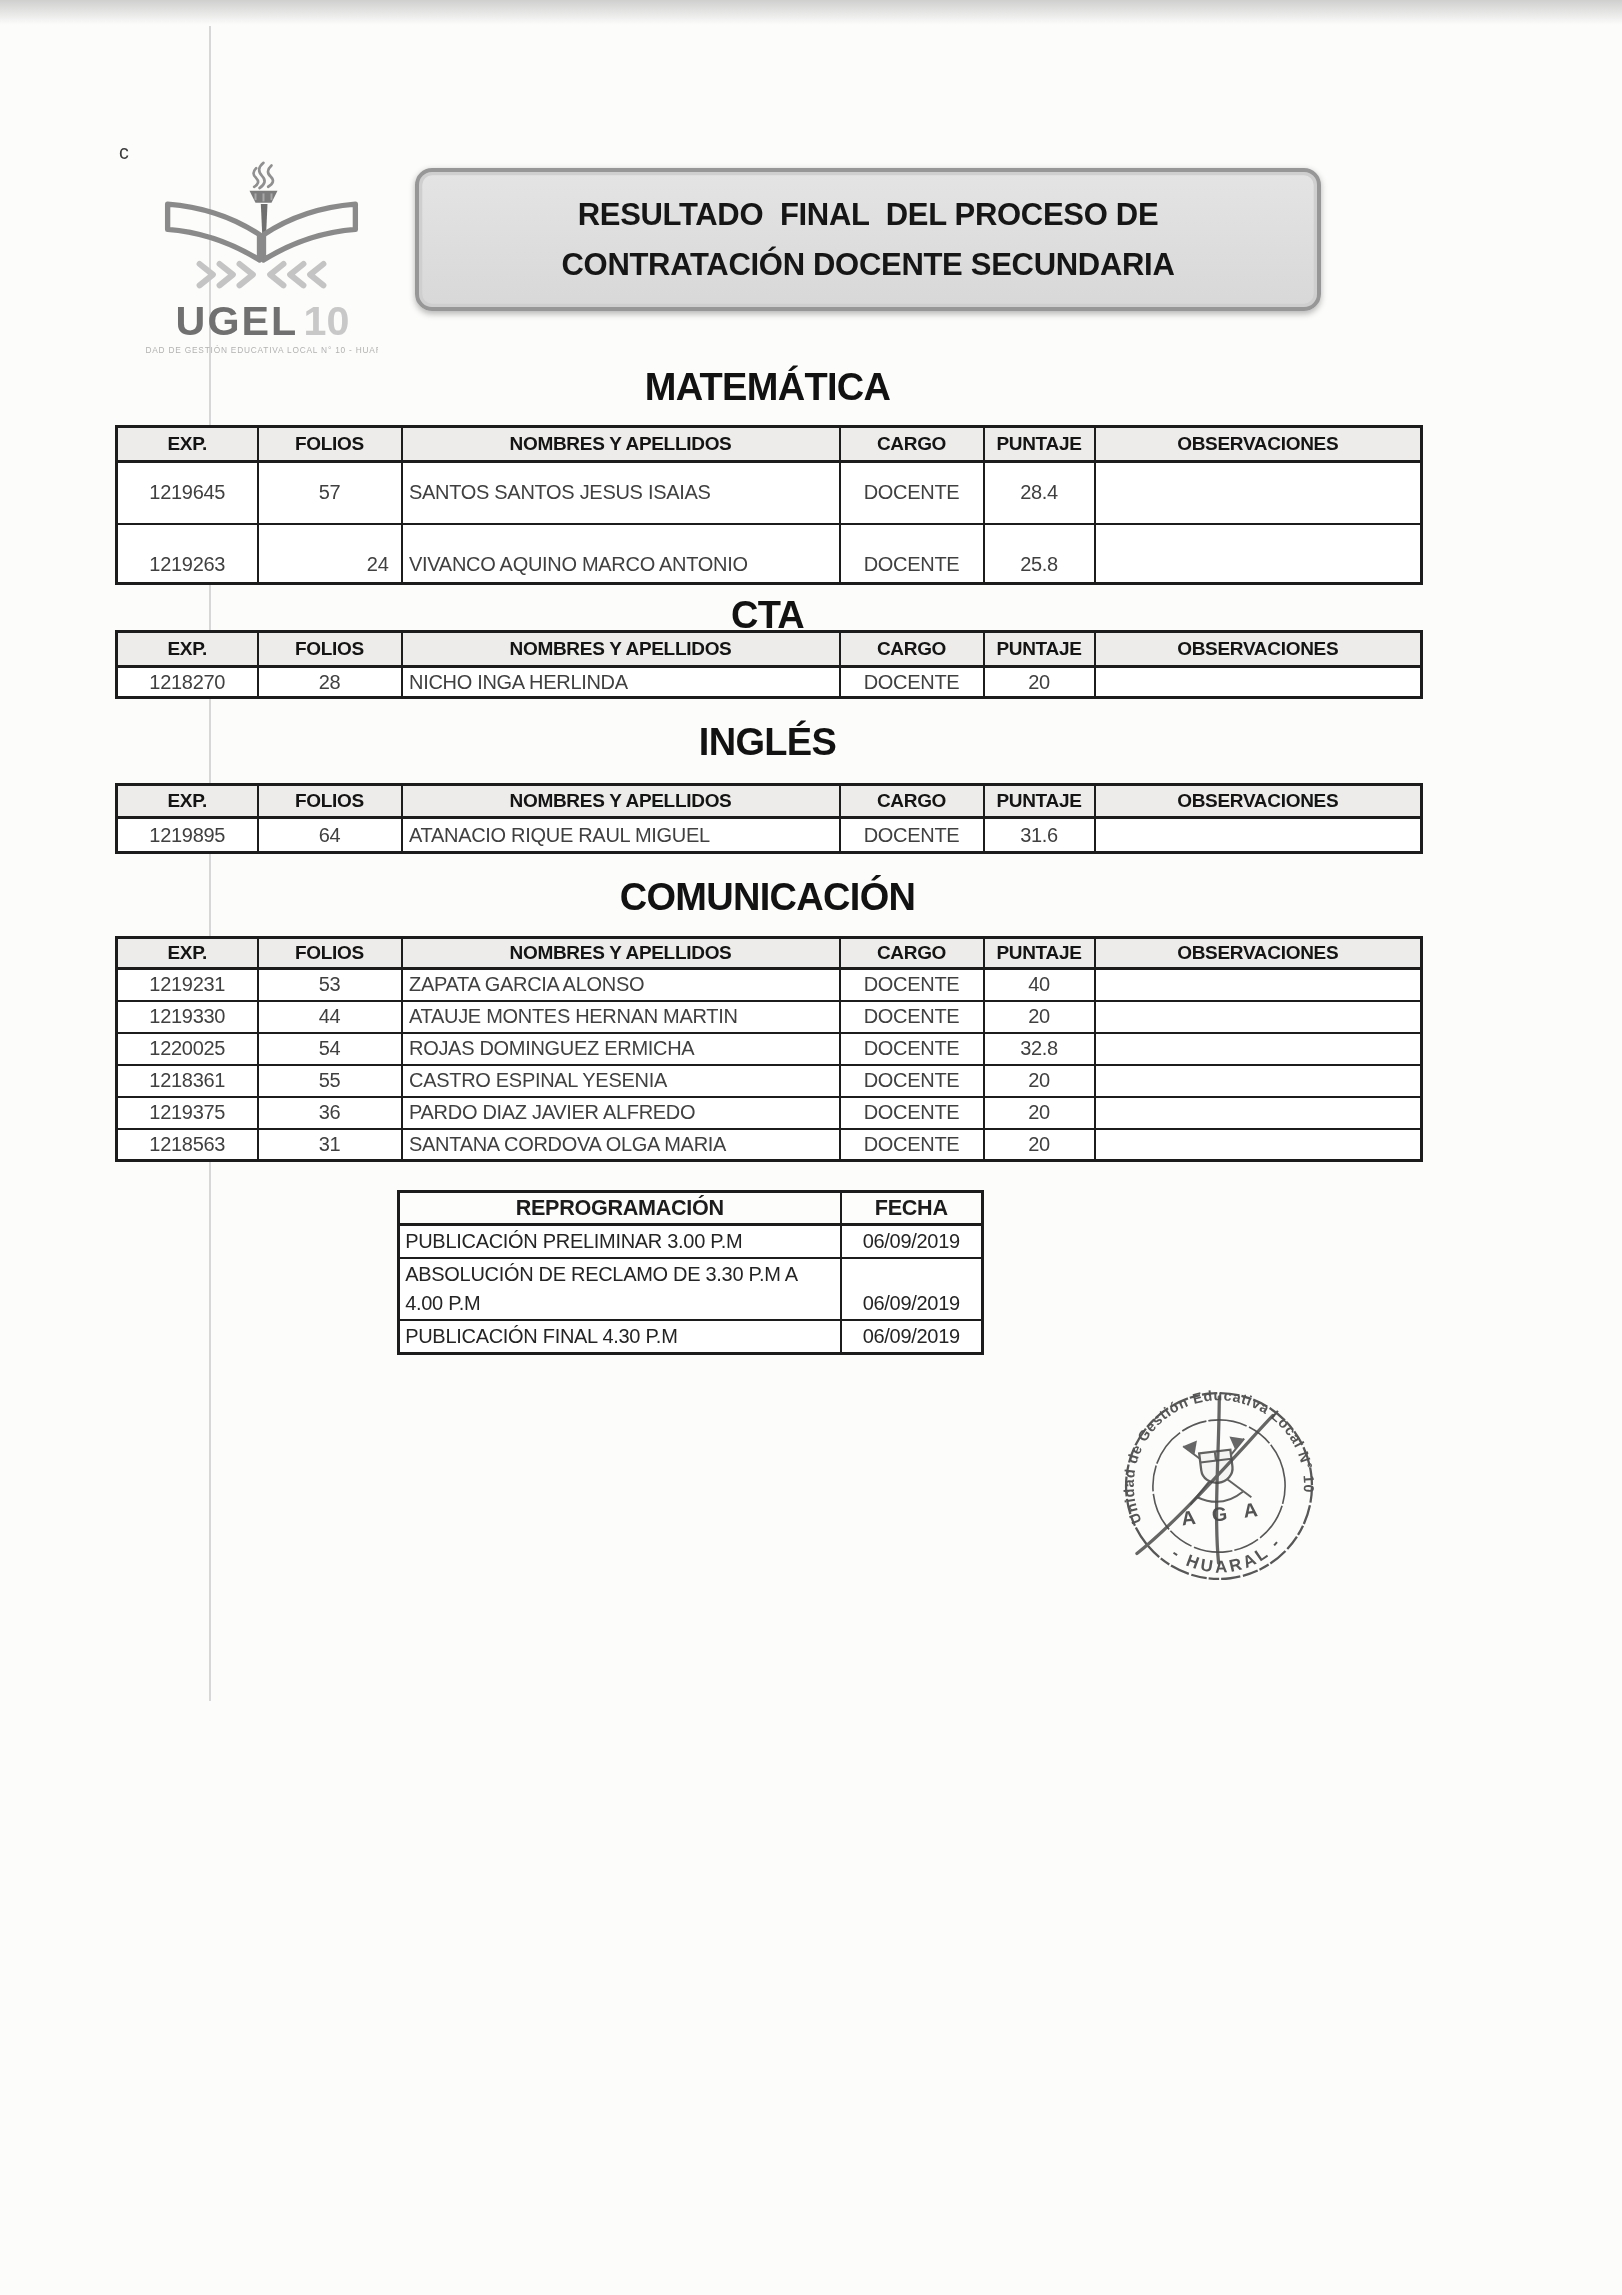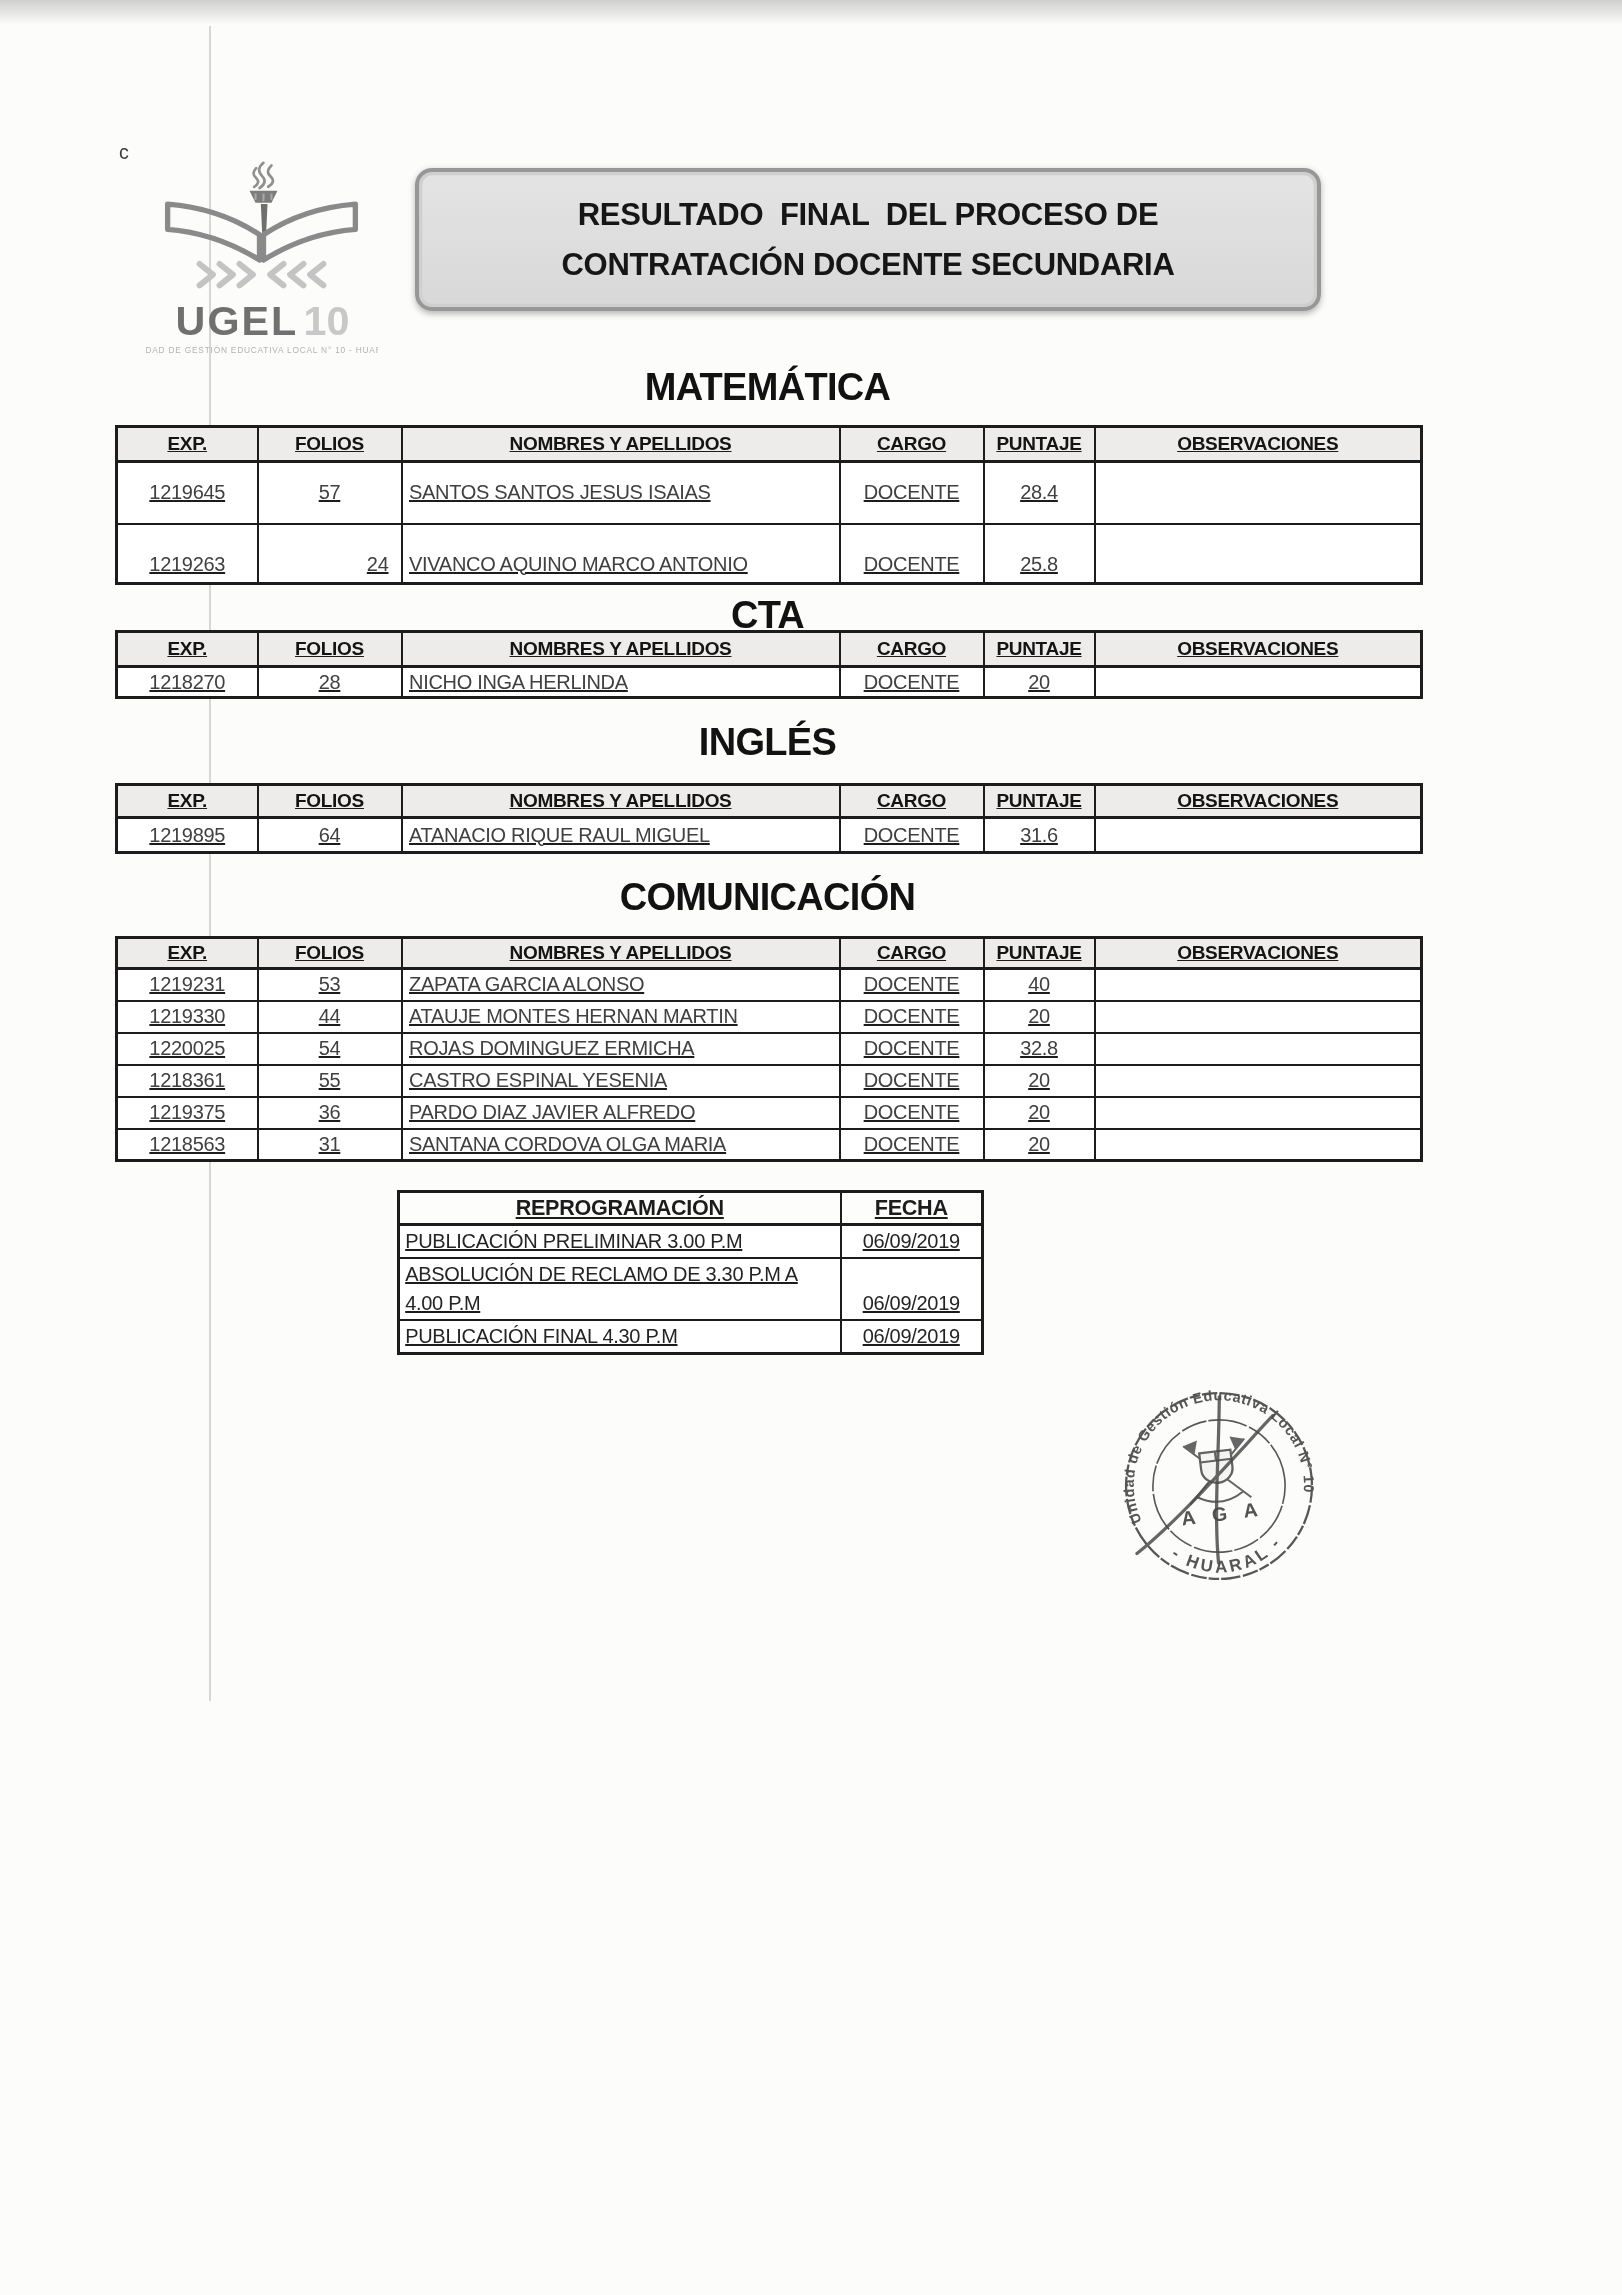--- a/index.html
+++ b/index.html
@@ -24,21 +24,21 @@
 
   
   .logo{position:absolute;left:145px;top:160px;width:233px;height:200px;}
 
   
   .sec-title{position:absolute;left:115px;width:1305px;text-align:center;
     font-size:38px;font-weight:bold;color:#121212;letter-spacing:-0.7px;}
   #ti-mat{top:366px}#ti-cta{top:594px}#ti-ing{top:721px}#ti-com{top:876px}
 
   
-  table{border-collapse:collapse;position:absolute;table-layout:fixed;background:#fff;text-decoration:underline;}
+  table{border-collapse:collapse;position:absolute;table-layout:fixed;background:#fff;}
   .rtable{left:115px;width:1305px;border:3.9px solid var(--ink,#1c1c1c);}
   .rtable th{background:var(--header_bg,#edecea);border:2px solid var(--ink,#1c1c1c);
     border-top-width:3.9px;border-bottom-width:3.3px;
     font-size:19px;font-weight:bold;letter-spacing:-0.3px;color:#141414;text-align:center;}
   .rtable td{border:2px solid var(--ink,#1c1c1c);border-top-width:2.6px;border-bottom-width:2.6px;
     font-size:20px;letter-spacing:-0.3px;color:#404040;text-align:center;vertical-align:middle;}
   .rtable td.c-nom{text-align:left;padding-left:6.5px;}
   .rtable tr.vbottom td{vertical-align:bottom;padding-bottom:6.5px;}
   .rtable td.fol-right{text-align:right;padding-right:12px;}
   #t-mat{top:425px}

